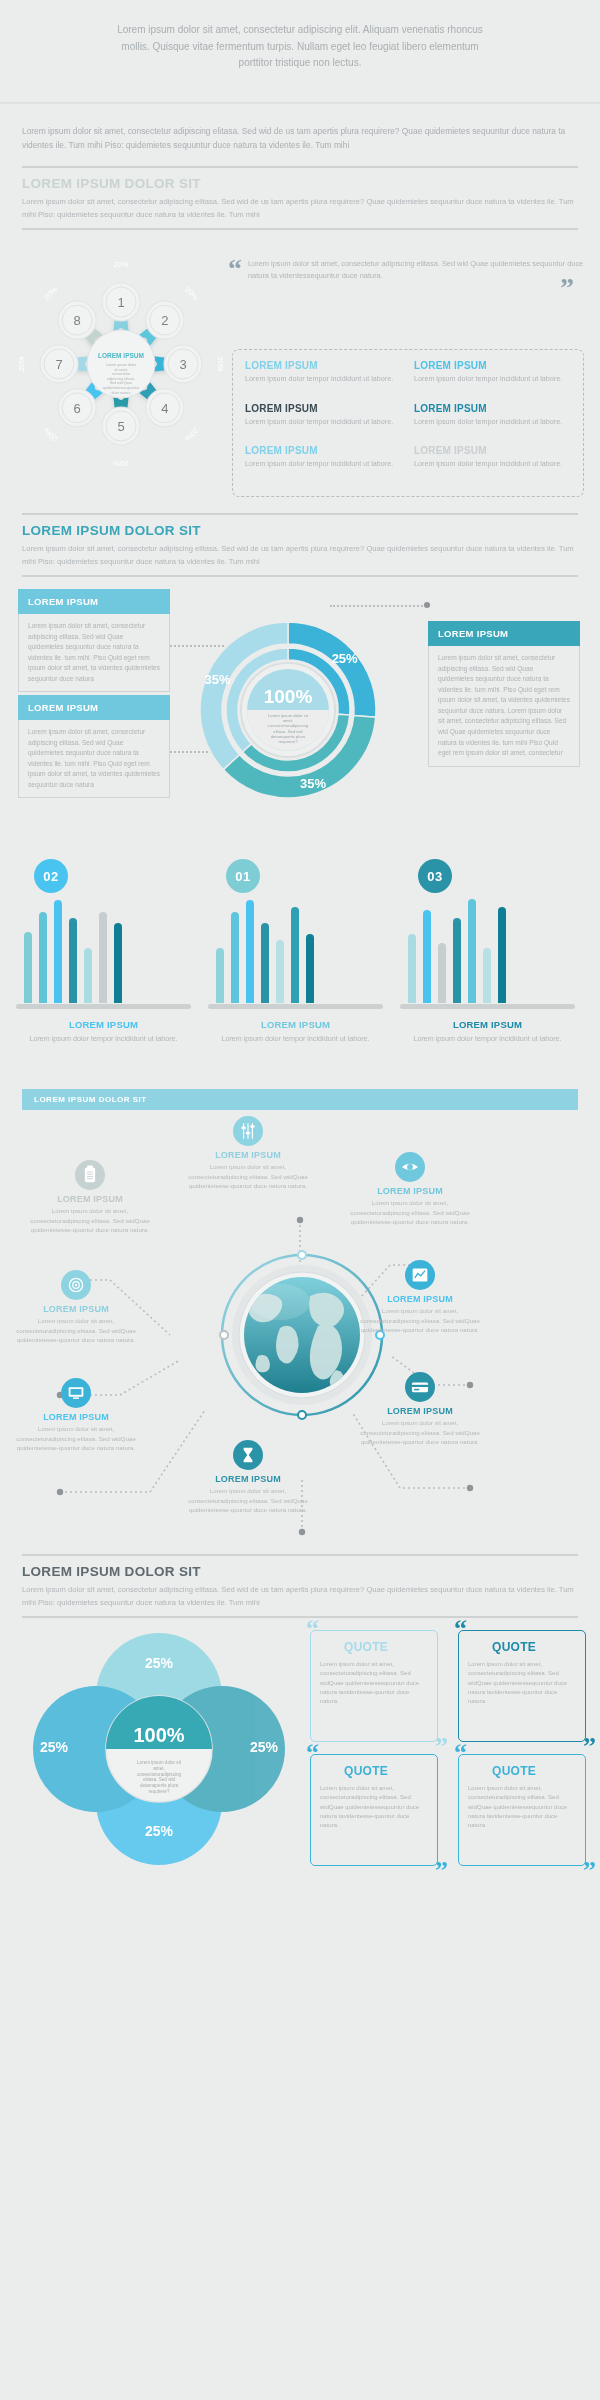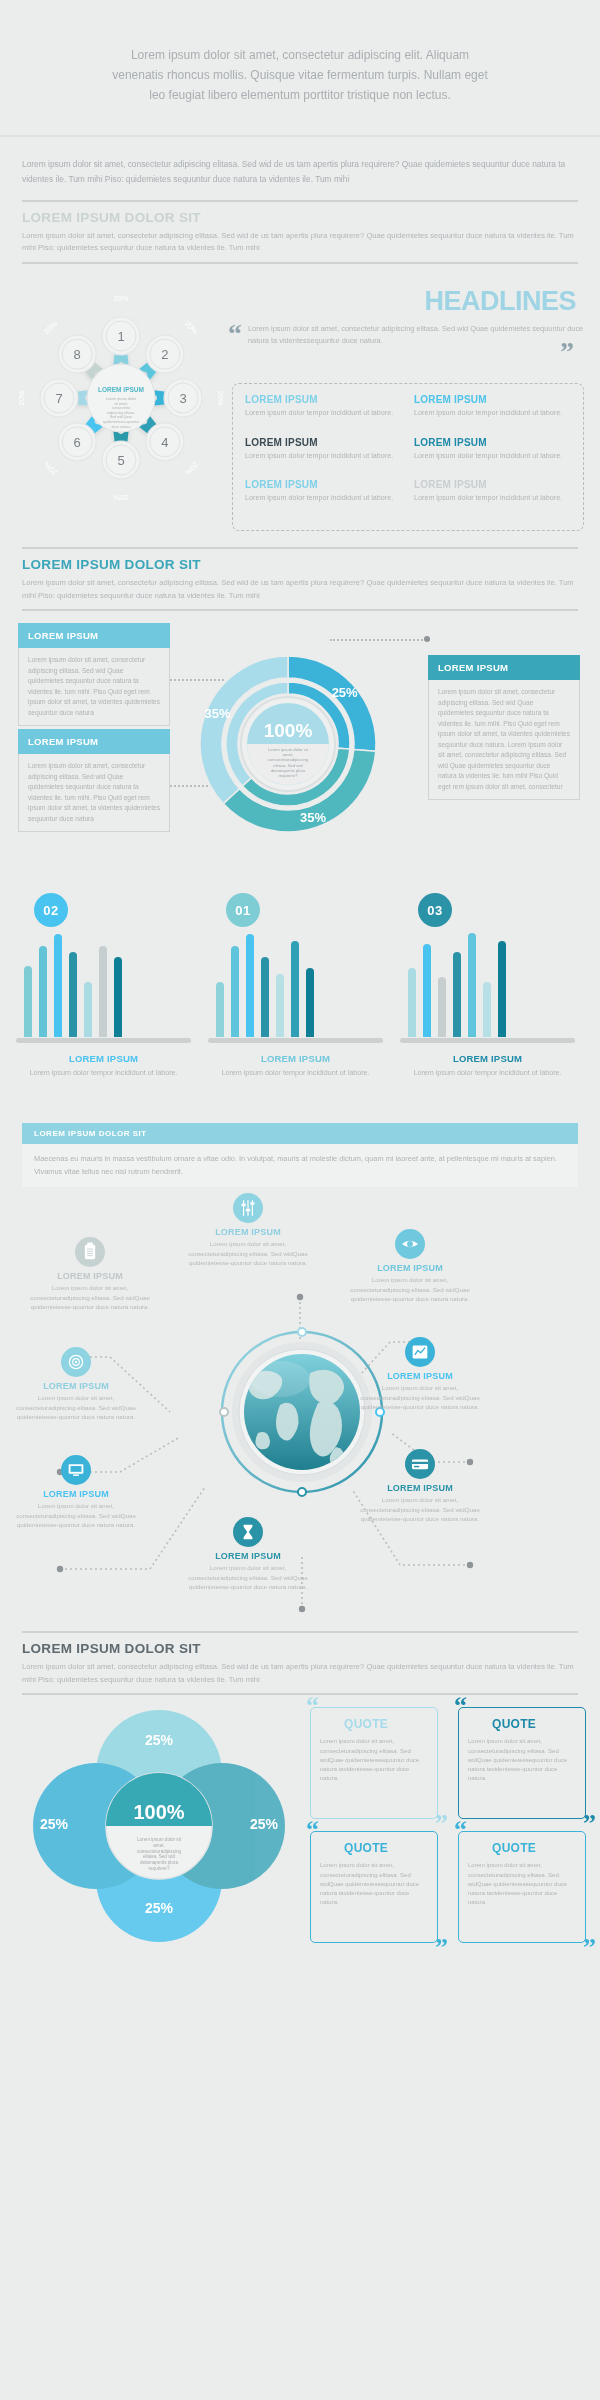--- a/index.html
+++ b/index.html
@@ -9,21 +9,21 @@
     overflow:hidden; position:relative;
   }
   .page { width:600px; height:2400px; position:relative; }
 
   
   .hdr { padding:22px 0 16px; text-align:center; background:#ebecec; }
   .hdr-title-row { display:flex; align-items:center; justify-content:center; gap:8px; }
   .hdr-title { font-size:17px; letter-spacing:.5px; color:#5c6369; font-weight:400; }
   .swatches { display:flex; height:11px; width:130px; }
   .swatches i { flex:1; display:block; }
-  .hdr-sub { margin:24px auto 0; width:380px; font-size:12px; line-height:1.65; color:#a9afb2; }
+  .hdr-sub { margin:0 auto 0; width:380px; font-size:10px; line-height:1.65; color:#a9afb2; }
   .hdr-sep { height:2px; background:#dfe1e2; margin-top:14px; }
 
   
   .tools { padding:14px 22px 0; }
   .tools h1 { font-size:33px; font-weight:bold; color:#49c3ef; letter-spacing:-.6px; }
   .tools p { margin-top:6px; font-size:8.4px; line-height:1.7; color:#a9afb2; width:560px; }
 
   
   .sec { margin:14px 22px 0; }
   .sec .bar-top { height:2px; background:#cfd2d3; }
@@ -206,21 +206,20 @@
           <text x="215" y="133" text-anchor="middle" font-size="7.5" fill="#ffffff" font-family="Liberation Sans, sans-serif" transform="rotate(90 215 130)">20%</text>
           <text x="185.71067811865476" y="203.71067811865476" text-anchor="middle" font-size="7.5" fill="#ffffff" font-family="Liberation Sans, sans-serif" transform="rotate(135 185.71067811865476 200.71067811865476)">20%</text>
           <text x="115" y="233" text-anchor="middle" font-size="7.5" fill="#ffffff" font-family="Liberation Sans, sans-serif" transform="rotate(180 115 230)">20%</text>
           <text x="44.28932188134526" y="203.71067811865476" text-anchor="middle" font-size="7.5" fill="#ffffff" font-family="Liberation Sans, sans-serif" transform="rotate(225 44.28932188134526 200.71067811865476)">20%</text>
           <text x="15" y="133" text-anchor="middle" font-size="7.5" fill="#ffffff" font-family="Liberation Sans, sans-serif" transform="rotate(270 15 130)">20%</text>
           <text x="44.28932188134523" y="62.28932188134526" text-anchor="middle" font-size="7.5" fill="#ffffff" font-family="Liberation Sans, sans-serif" transform="rotate(315 44.28932188134523 59.28932188134526)">20%</text>
         </g>
     </svg>
 
     <div class="headlines">
-      <h2>HEADLINES</h2>
       <div class="quote-row">
         <span class="qmark">“</span>
         <span class="quote-txt">Lorem ipsum dolor sit amet, consectetur adipiscing elitasa. Sed wid Quae quidemietes sequuntur duce natura ta videntessequuntur duce natura.</span>
       </div>
       <div style="text-align:right;margin-top:-6px;padding-right:14px;">
         <span class="qmark close">”</span>
       </div>
     </div>
 
     <div class="dashbox" id="dashbox">
@@ -375,21 +374,20 @@
       <div class="baseline"></div>
       <div class="blabel">
         <h4 style="color:#1c8aa8">LOREM IPSUM</h4>
         <p>Lorem ipsum dolor tempor incididunt ut labore.</p>
       </div>
     </div>
   </div>
 
   <div class="banner">
     <div class="bn-top">LOREM IPSUM DOLOR SIT</div>
-    <div class="bn-body">Maecenas eu mauris in massa vestibulum ornare a vitae odio. In volutpat, mauris at molestie dictum, quam mi laoreet ante, at pellentesque mi mauris at sapien. Vivamus vitae tellus nec nisl rutrum hendrerit.</div>
   </div>
 
   <div class="globe-area">
     <svg style="position:absolute;left:0;top:0;" width="600" height="430">
       <g id="globe-lines" stroke="#b9bdbf" stroke-width="1.6" stroke-dasharray="2,3" fill="none">
           <path d="M70 160 H110 L170 215"></path>
           <circle cx="70" cy="160" r="3.2" fill="#8e9497" stroke="none"></circle>
           <path d="M300 100 V180 L302 215"></path>
           <circle cx="300" cy="100" r="3.2" fill="#8e9497" stroke="none"></circle>
           <path d="M420 145 H390 L340 200"></path>

